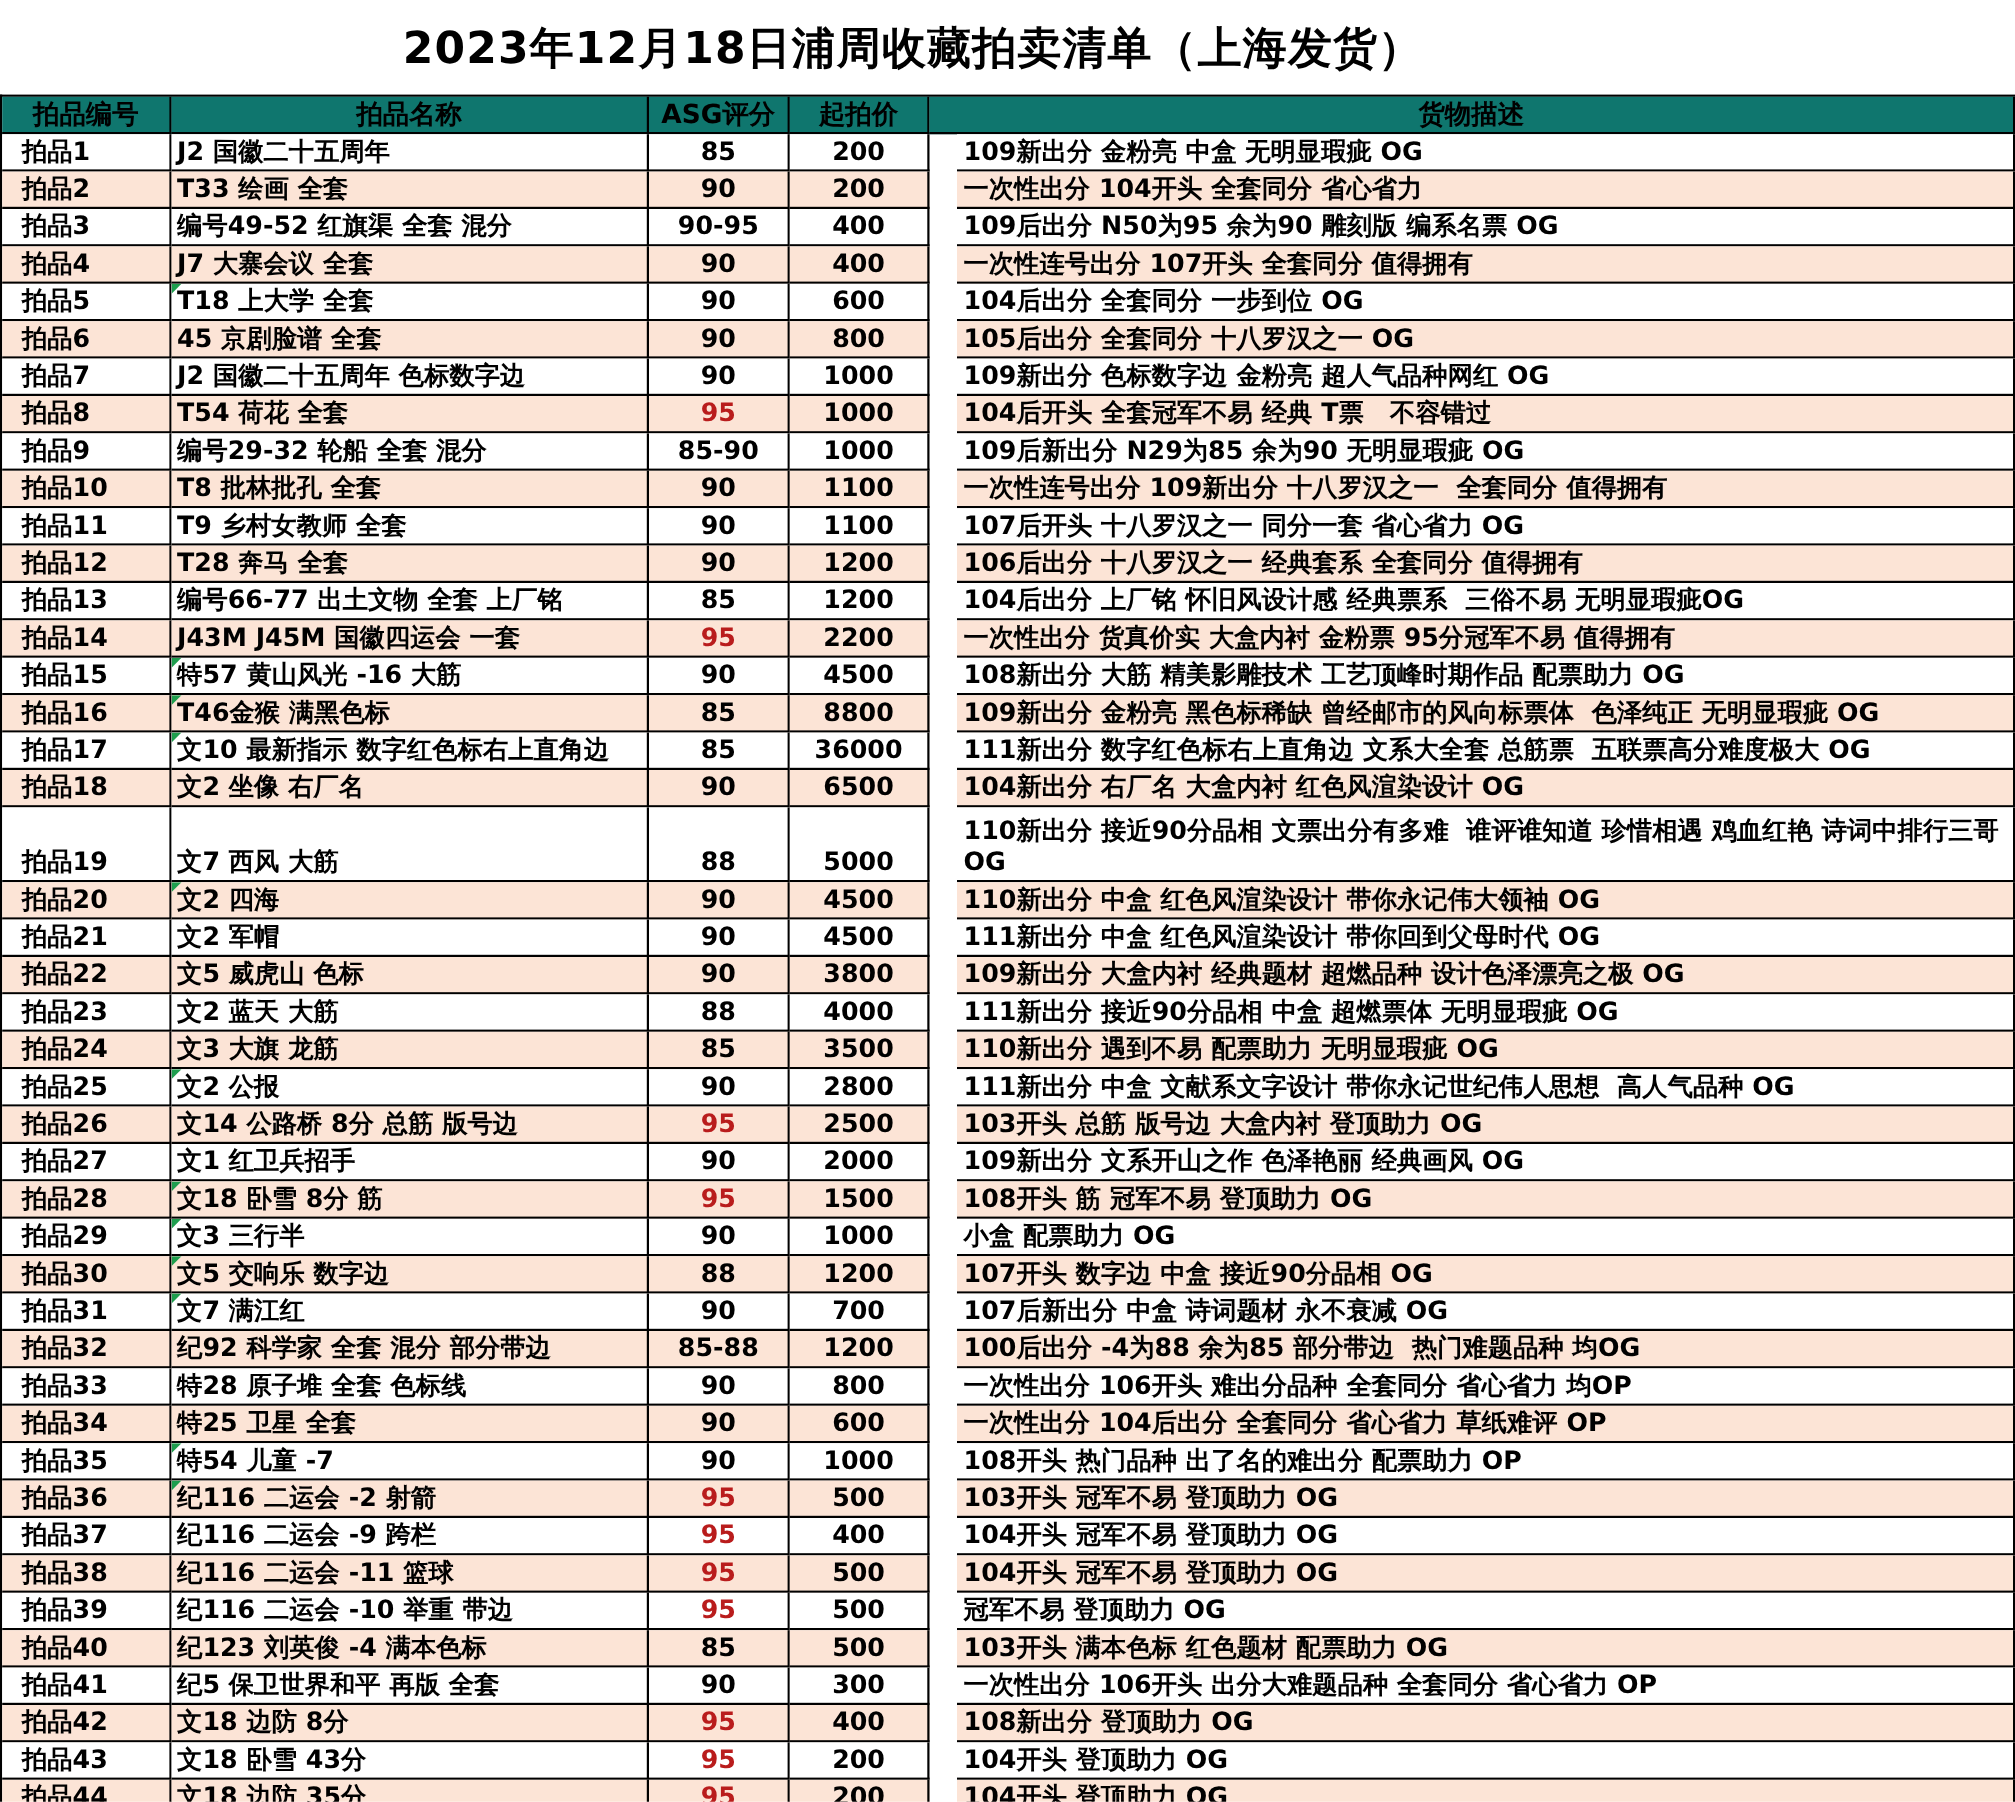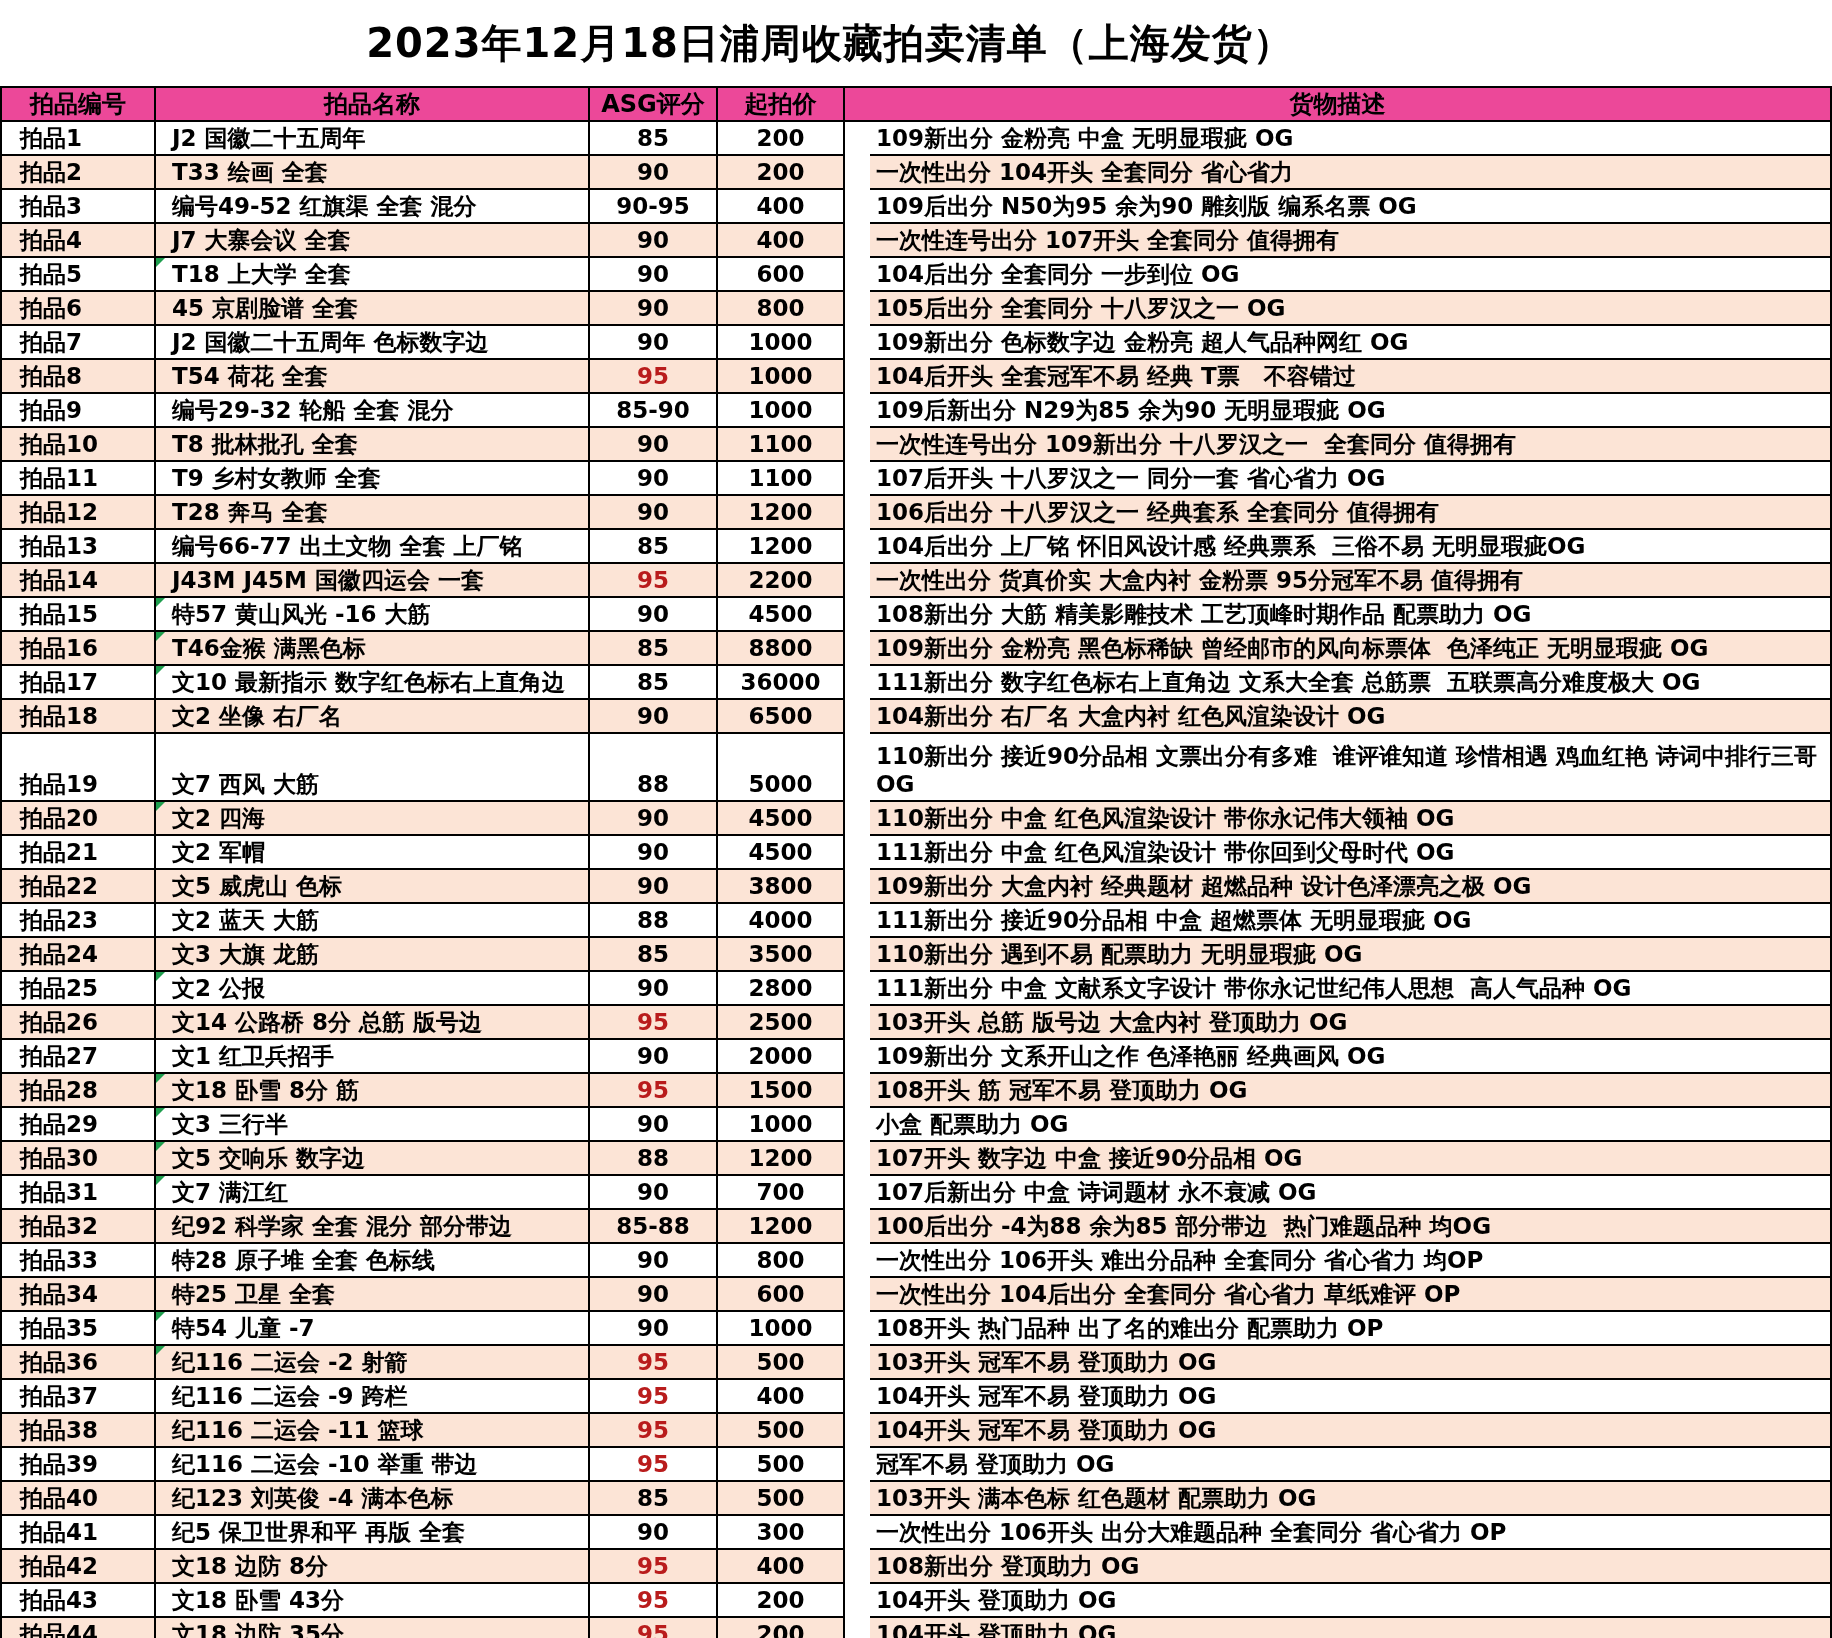--- a/index.html
+++ b/index.html
@@ -14,24 +14,24 @@
   }
   .sheet{width:1832px;border-top:2px solid #000;border-left:2px solid #000;}
   .grid-row{display:grid;grid-template-columns:154px 434px 128px 127px 987px;height:34px;}
   .grid-row.tall{height:68px;}
   .cell{
     box-sizing:border-box;position:relative;overflow:hidden;
     border-right:2px solid #000;border-bottom:2px solid #000;
     display:flex;align-items:flex-end;
     padding:0 4px 2px 4px;font-size:23px;line-height:28px;background:#ffffff;
   }
-  .thead .cell{background:#ec4899;justify-content:center;font-size:24px;}
+  .thead .cell{background:#0f766e;justify-content:center;font-size:24px;}
   .alt .cell{background:#FCE4D6;}
   .c-id{padding-left:18px;}
-  .c-name{padding-left:16px;white-space:nowrap;}
+  .c-name{padding-left:5px;white-space:nowrap;}
   .c-asg,.c-price{justify-content:center;}
   .c-desc{padding-left:6px;white-space:pre-wrap;margin-left:25px;}
   .red{color:#b91c1c;}
   .tri{
     position:absolute;top:0;left:0;width:0;height:0;
     border-top:9px solid #1E9E4E;border-right:9px solid transparent;
   }
 </style>
 </head>
 <body>

